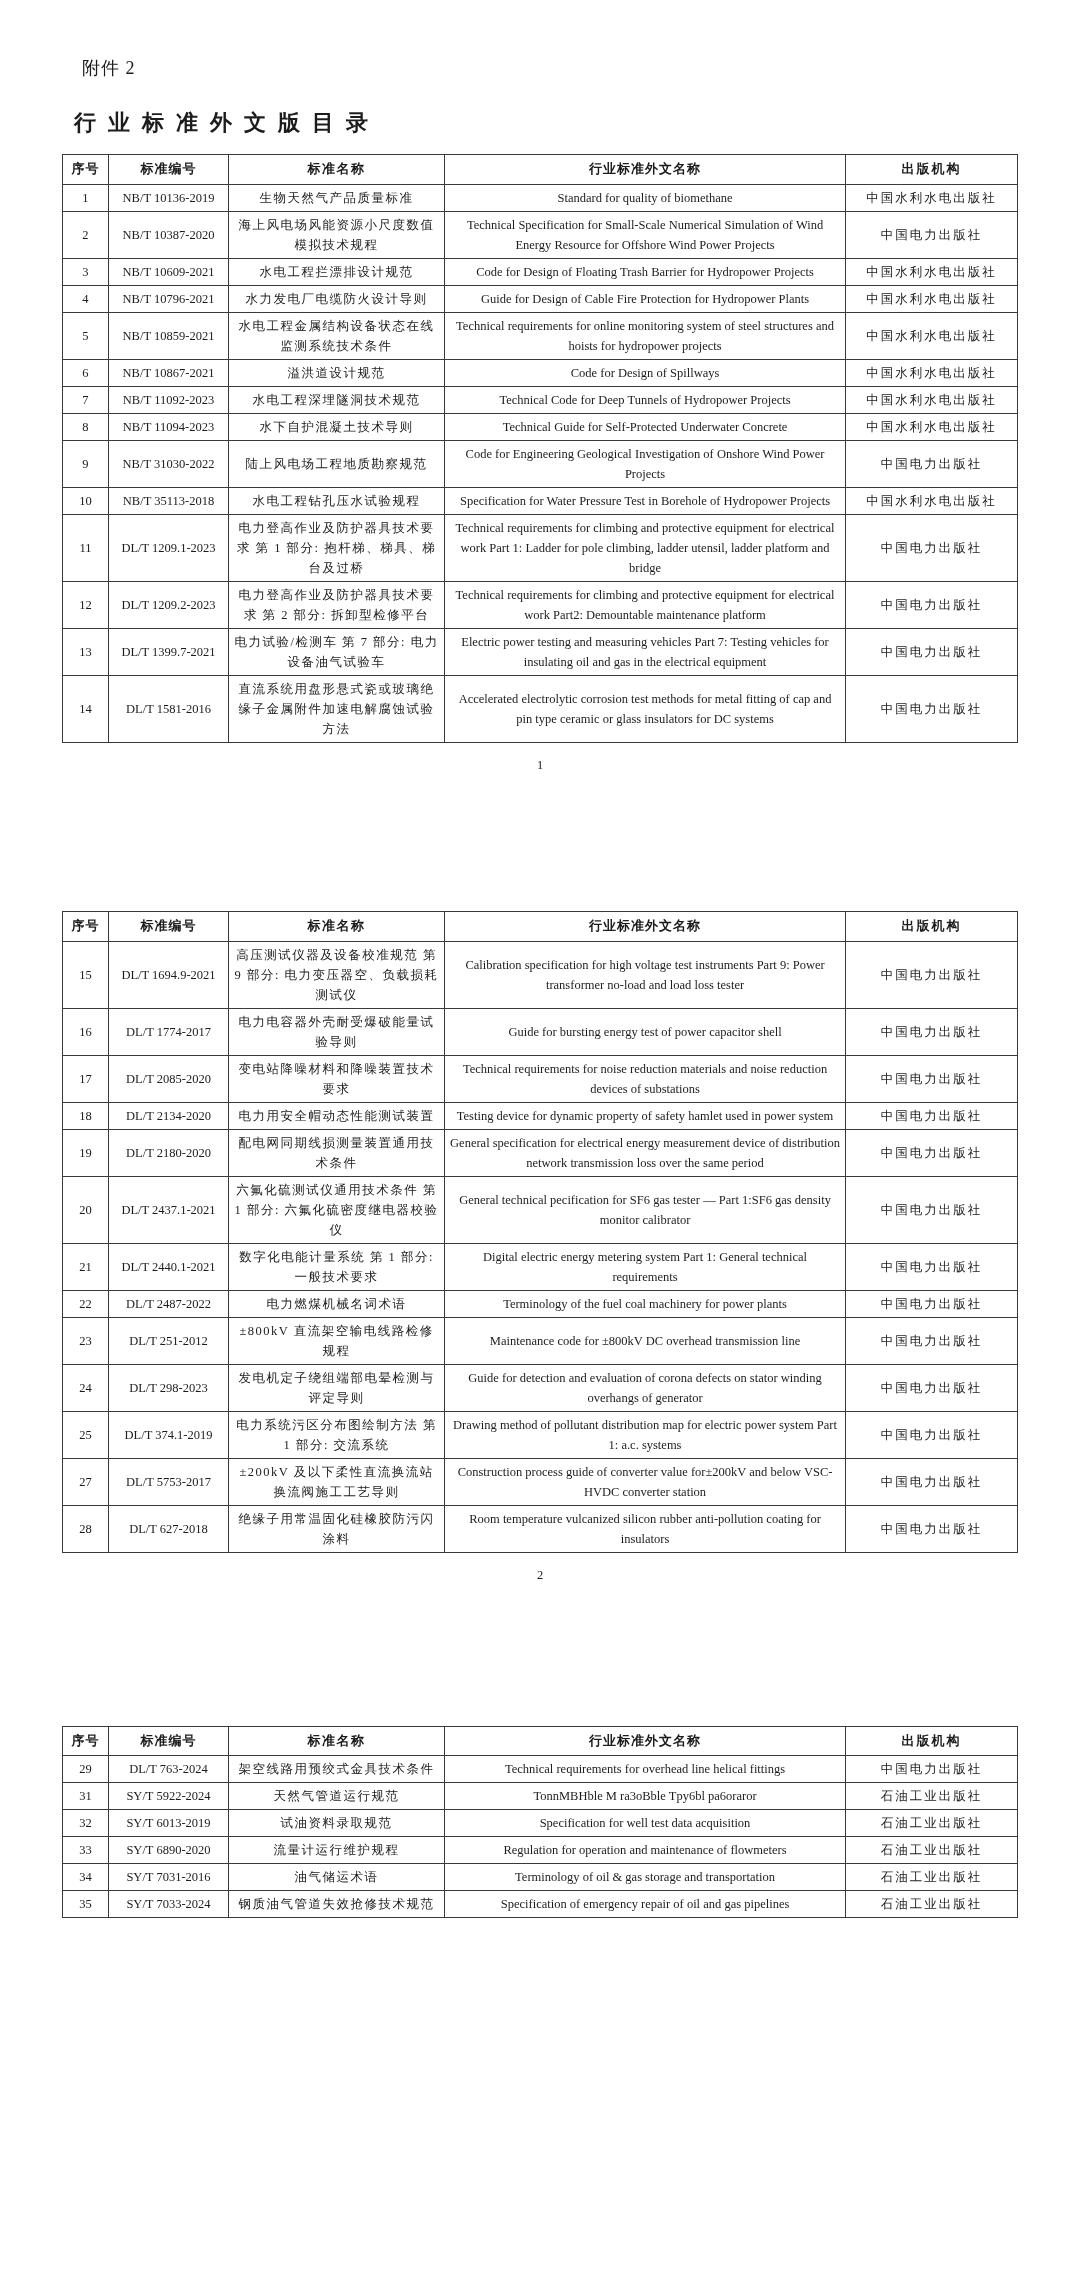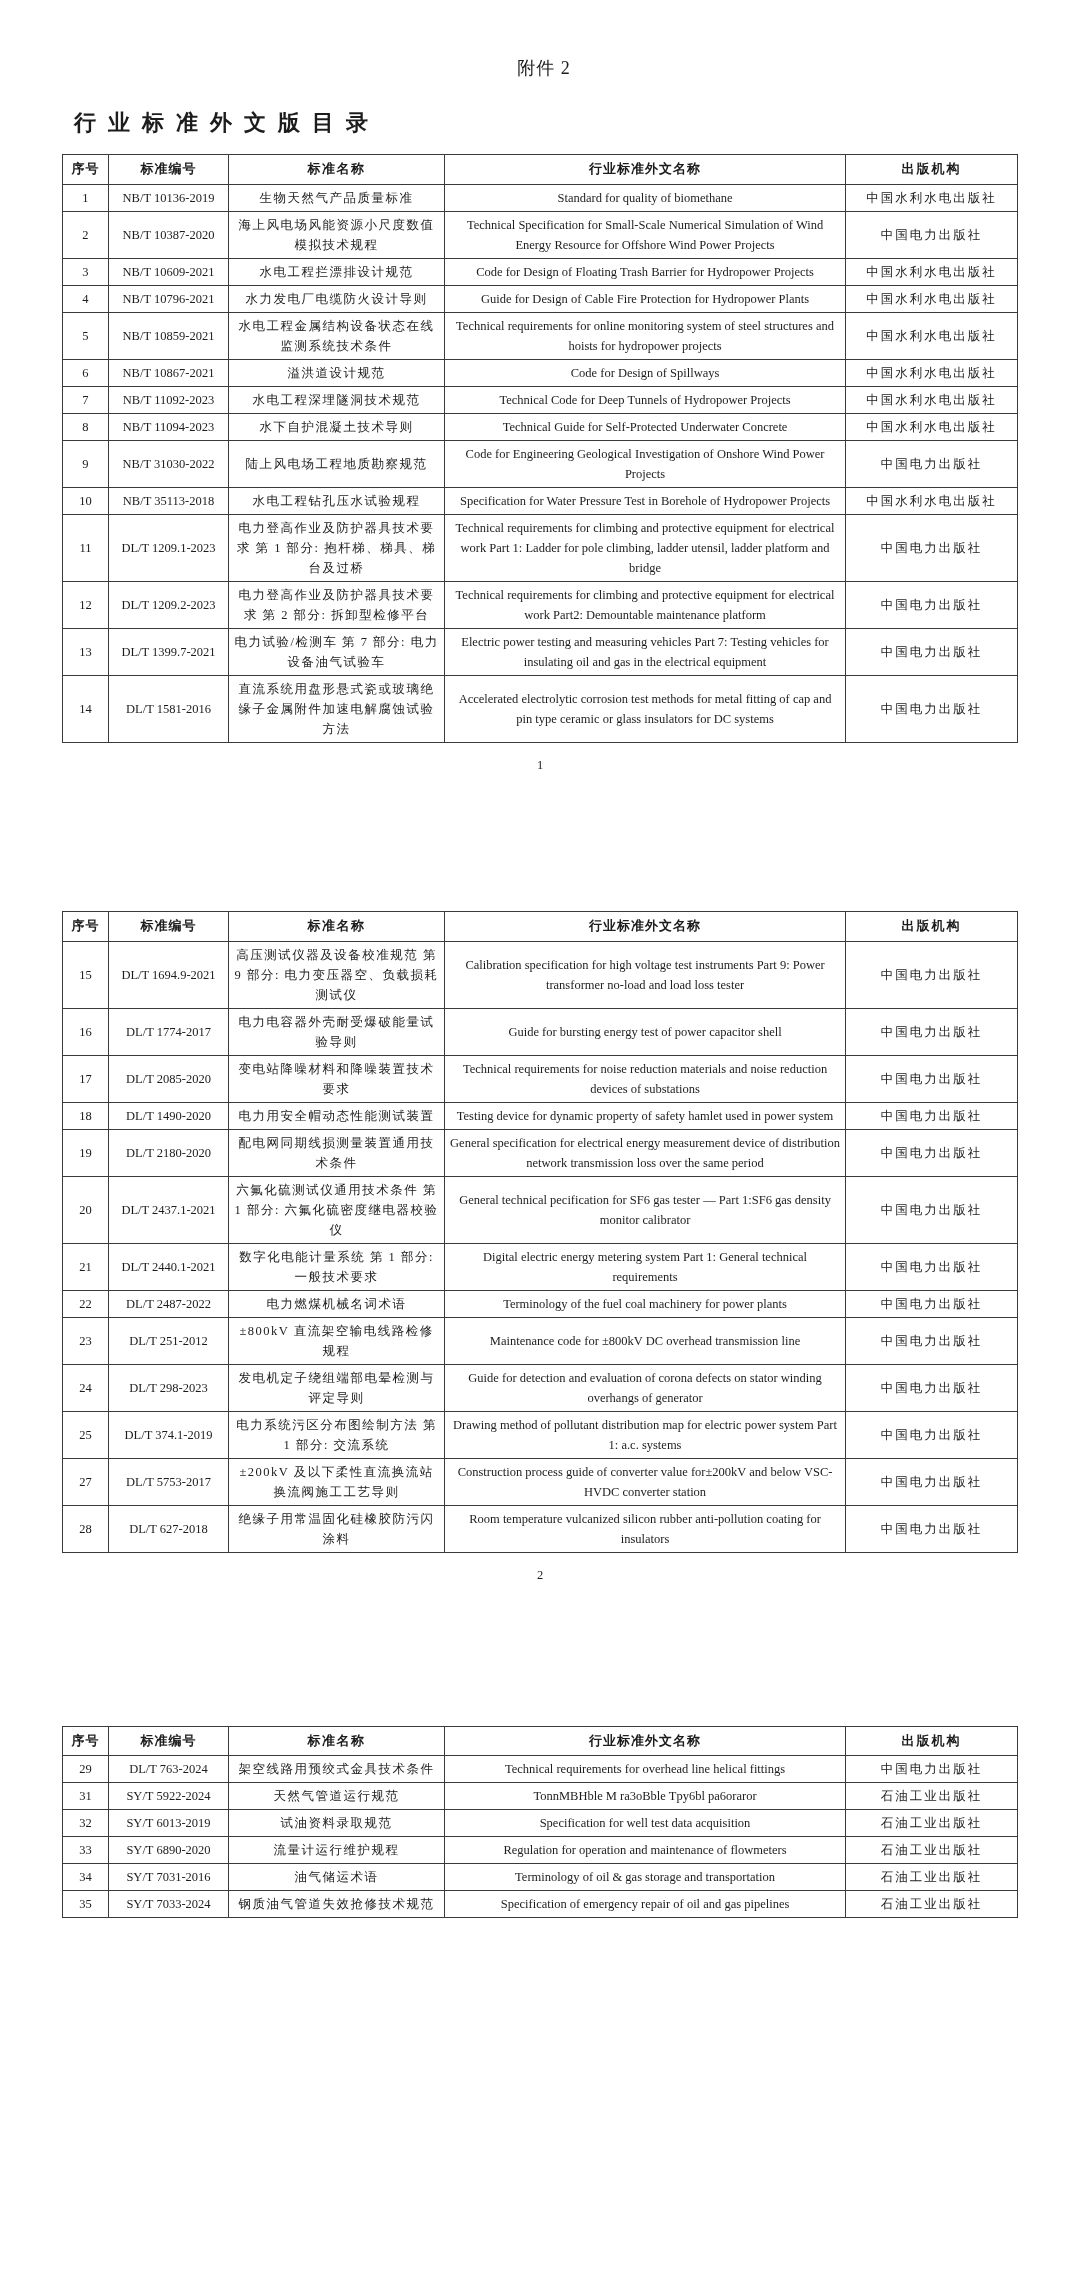--- a/index.html
+++ b/index.html
@@ -4,21 +4,21 @@
 <style>
   * { margin:0; padding:0; box-sizing:border-box; }
   html,body { background:#ffffff; }
   body {
     width:1080px; height:2288px; overflow:hidden;
     font-family:"Liberation Serif","DejaVu Serif",serif;
     color:#1c1c1c;
   }
   .sheet { padding:56px 62px 0 62px; }
   .attachment-label {
-    font-size:18px; margin-left:8px; letter-spacing:1px;text-align:center;
+    font-size:18px; margin-left:20px; letter-spacing:1px;
   }
   .doc-title {
     text-align:left; font-size:22px; font-weight:bold;
     letter-spacing:12px; margin:28px 0 16px 0; text-indent:12px;
   }
   table.std-table {
     width:100%; border-collapse:collapse; table-layout:fixed;
     background:#fff;
     padding-left:40px;
   }
@@ -193,21 +193,21 @@
           </tr>
           <tr>
             <td class="c0">17</td>
             <td class="c1">DL/T 2085-2020</td>
             <td class="c2">变电站降噪材料和降噪装置技术要求</td>
             <td class="c3">Technical requirements for noise reduction materials and noise reduction devices of substations</td>
             <td class="c4">中国电力出版社</td>
           </tr>
           <tr>
             <td class="c0">18</td>
-            <td class="c1">DL/T 1490-2020</td>
+            <td class="c1">DL/T 2134-2020</td>
             <td class="c2">电力用安全帽动态性能测试装置</td>
             <td class="c3">Testing device for dynamic property of safety hamlet used in power system</td>
             <td class="c4">中国电力出版社</td>
           </tr>
           <tr>
             <td class="c0">19</td>
             <td class="c1">DL/T 2180-2020</td>
             <td class="c2">配电网同期线损测量装置通用技术条件</td>
             <td class="c3">General specification for electrical energy measurement device of distribution network transmission loss over the same period</td>
             <td class="c4">中国电力出版社</td>

